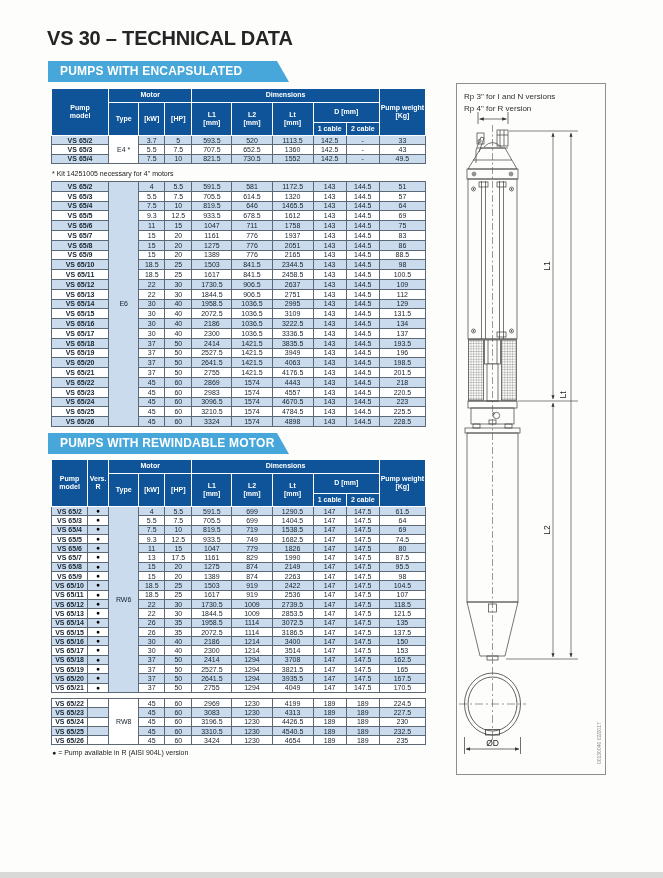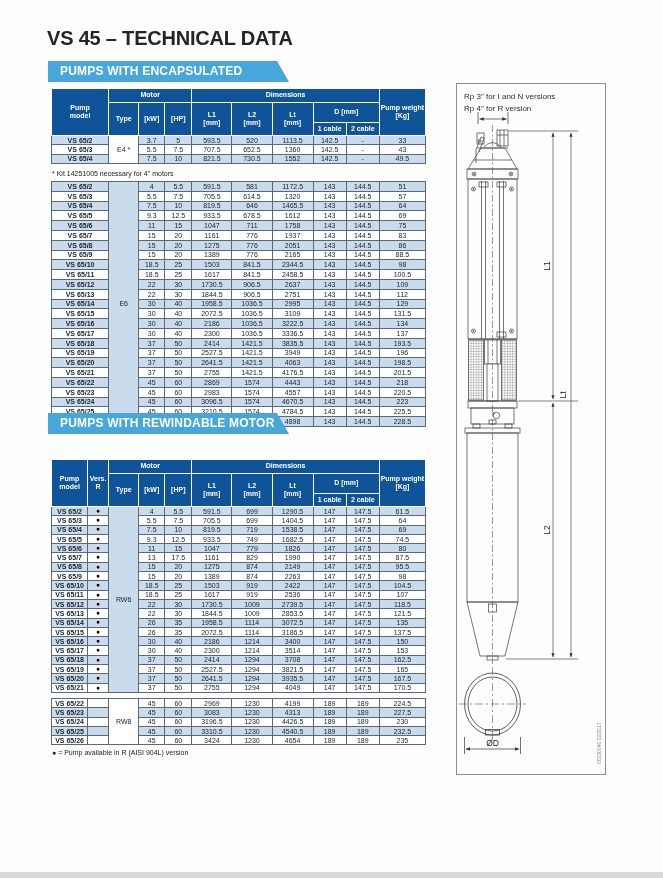--- a/index.html
+++ b/index.html
@@ -4,21 +4,21 @@
 <style>
   html,body{margin:0;padding:0;background:#e9e9e9;}
   .page{position:relative;width:663px;height:878px;background:#fdfdfc;overflow:hidden;
         font-family:"Liberation Sans", sans-serif;}
   .abs{position:absolute;}
   .title{left:47px;top:27px;font-size:20px;font-weight:bold;color:#242424;letter-spacing:-0.2px;}
   .banner{left:48px;height:21px;width:241px;background:#47a7da;color:#fff;
           font-size:12px;font-weight:bold;line-height:21px;padding-left:12px;
           box-sizing:border-box;letter-spacing:0.2px;
           clip-path:polygon(0 0, calc(100% - 12px) 0, 100% 100%, 0 100%);}
-  .banner1{top:61px;} .banner2{top:413px;}
+  .banner1{top:61px;} .banner2{top:433px;}
 
   table{border-collapse:collapse;table-layout:fixed;width:375px;border:1px solid #2e3a45;}
   th,td{padding:0;margin:0;text-align:center;vertical-align:middle;overflow:hidden;}
   thead th{background:#0f5499;color:#fff;border:1px solid #fff;font-size:7px;font-weight:bold;line-height:1.15;}
   tr.h1 th{height:13px;} tr.h2 th{height:19px;} tr.h3 th{height:12px;}
   tbody td{border:1px solid #5c6873;font-size:7px;line-height:1;color:#16222e;background:#fff;}
   .t1 tbody td,.t3 tbody td,.t4 tbody td{height:8.3px;}
   .t2 tbody td{height:8.8px;}
   td.alt{background:#c9dbec;}
   td.model{font-weight:bold;}
@@ -34,21 +34,21 @@
   .nw18{display:inline-block;max-width:20px;} .nw22{display:inline-block;max-width:24px;}
   .frame{left:456px;top:83px;width:150px;height:692px;border:1px solid #8e8e8e;box-sizing:border-box;}
   .frame svg{position:absolute;left:0;top:0;}
   .bottom-edge{left:0;bottom:0;width:663px;height:6px;background:#d9d9d7;}
 </style>
 </head>
 <body>
 
 <div class="page">
 
-  <div class="abs title">VS 45 – TECHNICAL DATA</div>
+  <div class="abs title">VS 30 – TECHNICAL DATA</div>
 
   <div class="abs banner banner1">PUMPS WITH ENCAPSULATED MOTOR</div>
 
   <table class="abs t1">
     <colgroup>
       <col style="width:57px">
         <col style="width:30px">
         <col style="width:26px">
         <col style="width:27px">
       <col style="width:40px">

